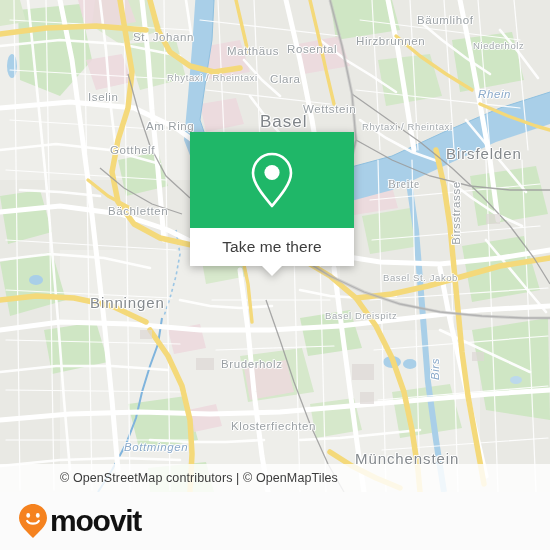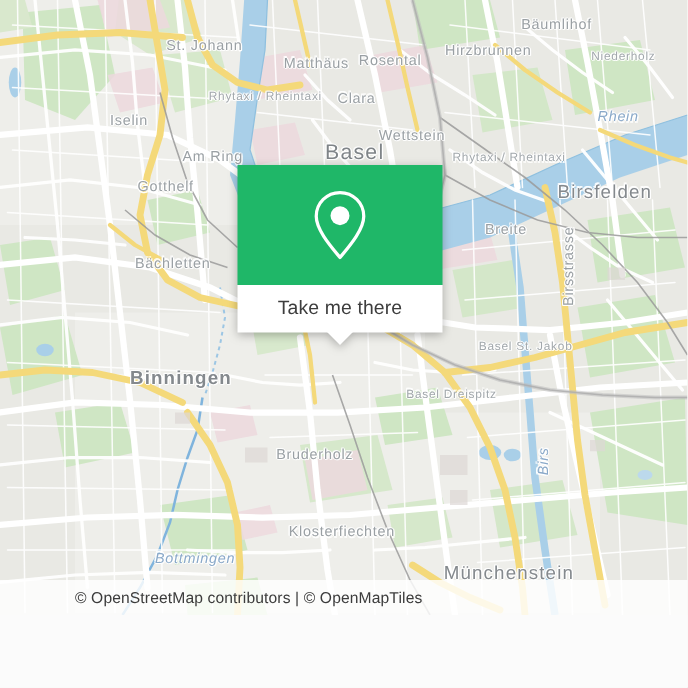--- a/index.html
+++ b/index.html
@@ -330,25 +330,25 @@
       <div class="map-label lbl-small" style="left: 167px; top: 72px;">Rhytaxi / Rheintaxi</div>
       <div class="map-label lbl-hood" style="left: 270px; top: 73px;">Clara</div>
       <div class="map-label lbl-hood" style="left: 88px; top: 91px;">Iselin</div>
       <div class="map-label lbl-hood" style="left: 303px; top: 103px;">Wettstein</div>
       <div class="map-label lbl-hood lbl-water" style="left: 478px; top: 88px;">Rhein</div>
       <div class="map-label lbl-hood" style="left: 146px; top: 120px;">Am Ring</div>
       <div class="map-label lbl-city" style="left: 216px; top: 112px;">Basel</div>
       <div class="map-label lbl-small" style="left: 362px; top: 121px;">Rhytaxi / Rheintaxi</div>
       <div class="map-label lbl-hood" style="left: 110px; top: 144px;">Gotthelf</div>
       <div class="map-label lbl-town" style="left: 446px; top: 145px;">Birsfelden</div>
-      <div class="map-label lbl-hood" style="left: 388px; top: 178px;">Breite</div>
+      <div class="map-label lbl-hood" style="left: 388px; top: 178px; font-family: Liberation Serif, serif;">Breite</div>
       <div class="map-label lbl-hood" style="left: 108px; top: 205px;">Bächletten</div>
       <div class="map-label lbl-hood lbl-rot" style="left: 424px; top: 207px; transform: rotate(-90deg);">Birsstrasse</div>
       <div class="map-label lbl-small" style="left: 383px; top: 272px;">Basel St. Jakob</div>
-      <div class="map-label lbl-town" style="left: 104px; top: 294px; font-weight: bold;">Binningen</div>
+      <div class="map-label lbl-town" style="left: 90px; top: 294px;">Binningen</div>
       <div class="map-label lbl-small" style="left: 325px; top: 310px;">Basel Dreispitz</div>
       <div class="map-label lbl-hood" style="left: 221px; top: 358px;">Bruderholz</div>
       <div class="map-label lbl-hood lbl-water lbl-rot" style="left: 424px; top: 363px; transform: rotate(-90deg);">Birs</div>
       <div class="map-label lbl-hood lbl-water" style="left: 124px; top: 420px; margin-top: 21px;">Bottmingen</div>
       <div class="map-label lbl-hood" style="left: 231px; top: 420px;">Klosterfiechten</div>
       <div class="map-label lbl-town" style="left: 355px; top: 450px;">Münchenstein</div>
     </div>
 </div>
 
 <div id="popup">
@@ -363,13 +363,22 @@
   </div>
   <div id="popup-tail"></div>
 </div>
 
 <div id="attribution">
   <span id="attribution-text">© OpenStreetMap contributors | © OpenMapTiles</span>
 </div>
 
 <div id="footer">
 
+  <div id="brand">
+    <svg width="30" height="36" viewBox="0 0 30 36">
+      <path d="M15 1 C7.3 1 1 7.3 1 15 C1 23 10 29.5 15 35 C20 29.5 29 23 29 15 C29 7.3 22.7 1 15 1 Z" fill="#f5821f"></path>
+      <ellipse cx="10.2" cy="12.4" rx="1.9" ry="2.4" fill="#ffffff"></ellipse>
+      <ellipse cx="19.8" cy="12.4" rx="1.9" ry="2.4" fill="#ffffff"></ellipse>
+      <path d="M9.2 18 C11.6 21.6 18.4 21.6 20.8 18" fill="none" stroke="#ffffff" stroke-width="2.2" stroke-linecap="round"></path>
+    </svg>
+    <span id="brand-name">moovit</span>
+  </div>
 </div>
 
 </body></html>

